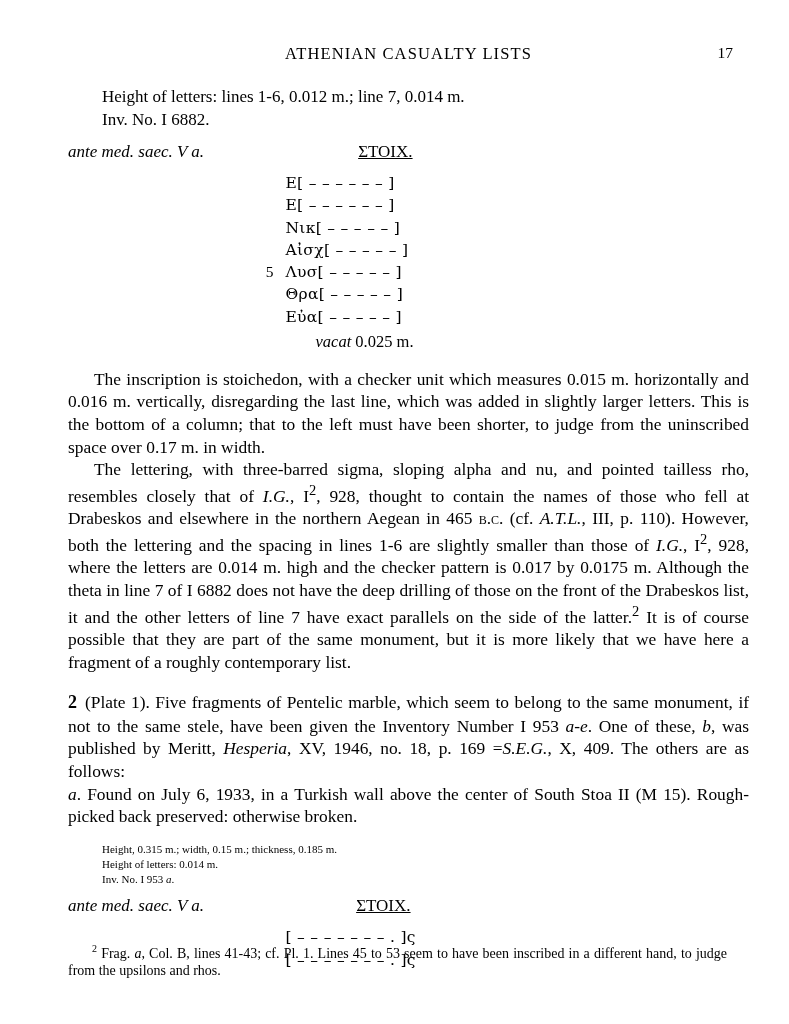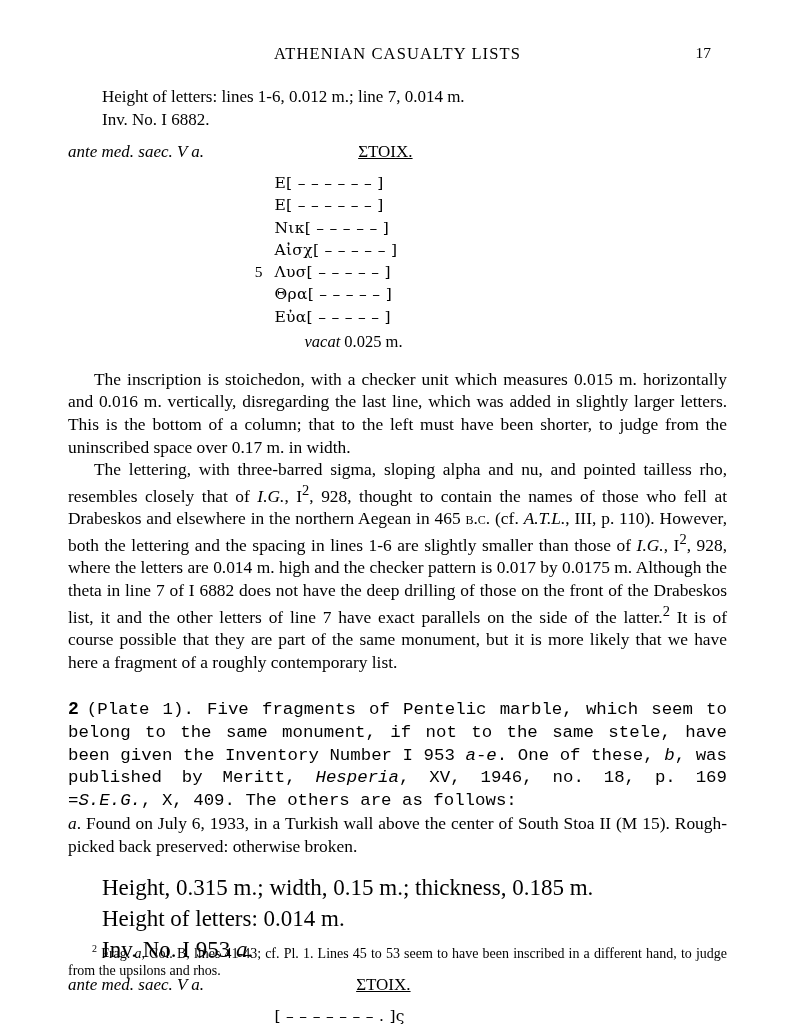--- a/index.html
+++ b/index.html
@@ -12,21 +12,21 @@
     background: #ffffff;
     font-family: "Liberation Serif", serif;
     color: #000000;
     overflow: hidden;
   }
   .page {
     position: relative;
     width: 789px;
     height: 1024px;
     box-sizing: border-box;
-    padding: 44px 62px 20px 68px;
+    padding: 44px 40px 20px 68px;
   }
   .running-head {
     display: flex;
     align-items: baseline;
     justify-content: center;
     position: relative;
     margin-bottom: 22px;
   }
   .running-head .title {
     font-size: 16.5px;
@@ -99,41 +99,40 @@
     text-align: justify;
     font-size: 17.4px;
     line-height: 1.30;
     -webkit-hyphens: none;
     hyphens: none;
   }
   p.para.first {
     margin-top: 14px;
   }
   .entry {
-    margin-top: 25px;
+    margin-top: 18px;
     font-size: 17.4px;
     line-height: 1.30;
     text-align: justify;
-    font-family: Liberation Mono, monospace;
   }
   .entry .entry-num {
     font-weight: bold;
     font-size: 18px;
     margin-right: 8px;
   }
   .entry-sub {
     margin-top: 0;
     font-size: 17.4px;
     line-height: 1.30;
     text-align: justify;
   }
   .measure-block {
     margin-top: 14px;
     margin-left: 34px;
-    font-size: 23px;
+    font-size: 11px;
     line-height: 1.35;
   }
   .ins2 {
     margin: 0 auto;
     width: 330px;
     font-size: 16.5px;
     line-height: 1.45;
     margin-top: 6px;
   }
   .footnotes {

